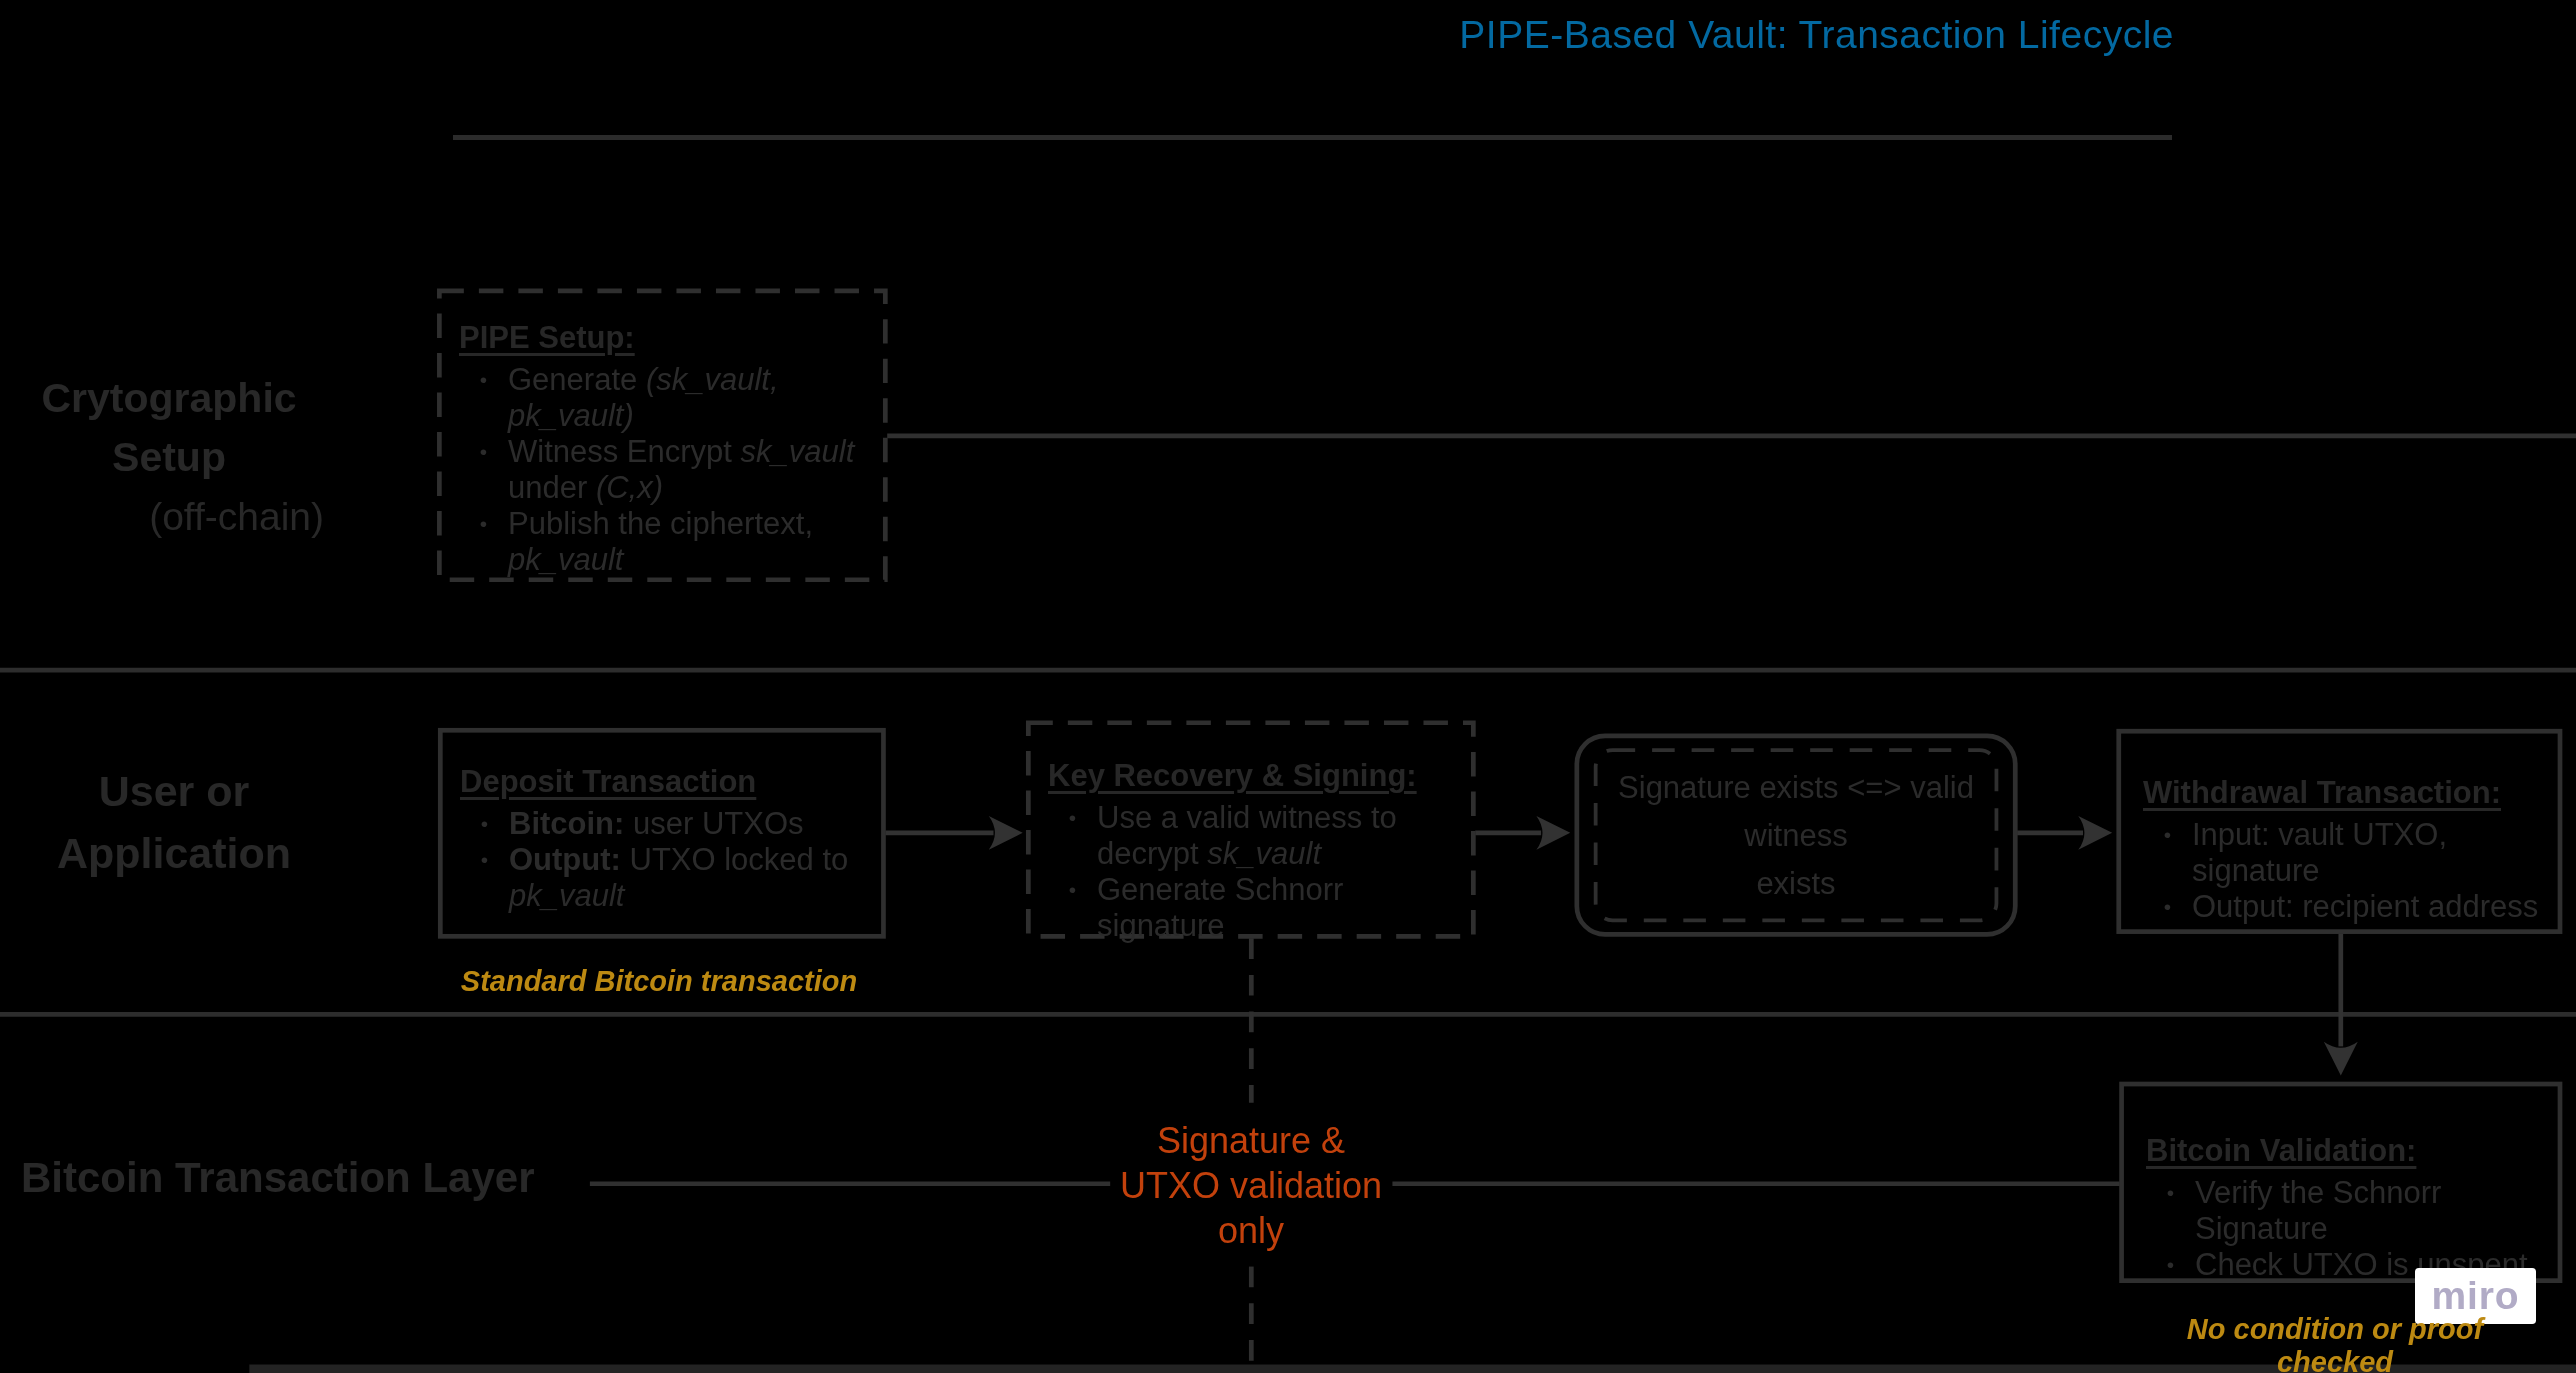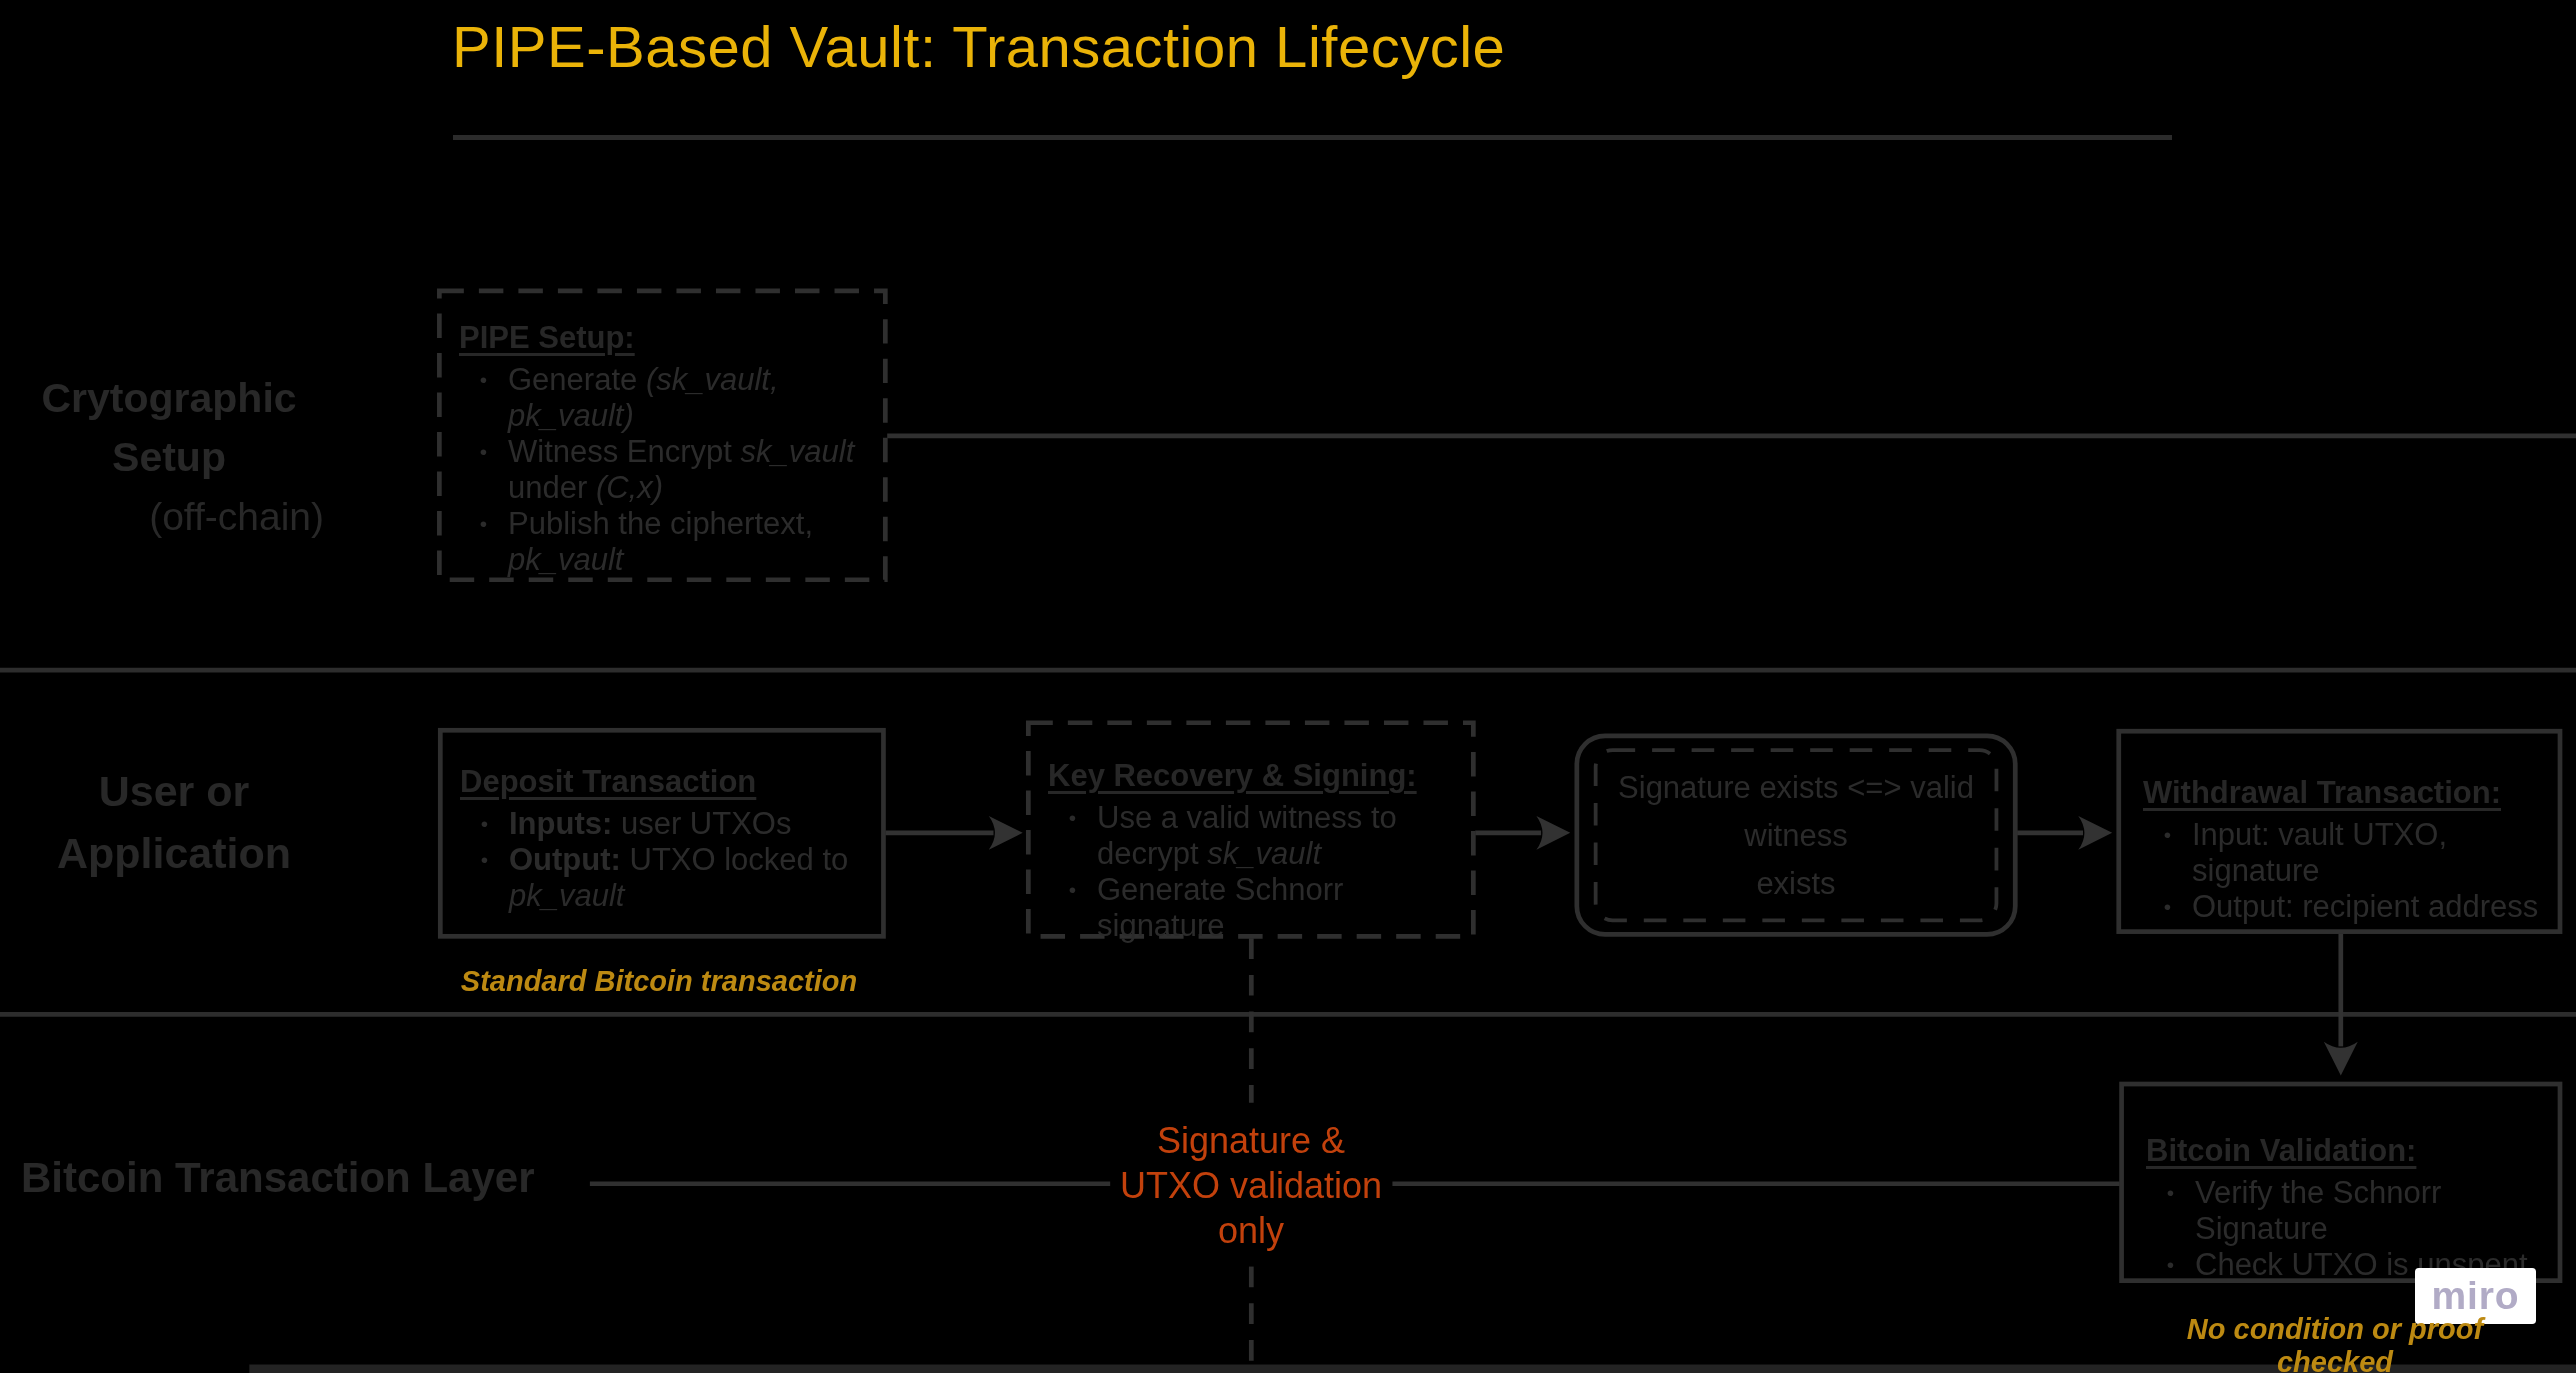--- a/index.html
+++ b/index.html
@@ -3,22 +3,22 @@
 <meta charset="utf-8">
 <style>
   html,body{margin:0;padding:0;background:#000;}
   #stage{
     position:relative;width:2576px;height:1374px;background:#000;overflow:hidden;
     font-family:"Liberation Sans","DejaVu Sans",sans-serif;color:#2b2b2b;
   }
   #wires{position:absolute;left:0;top:0;width:2576px;height:1374px;}
   .abs{position:absolute;}
   .title{
-    left:452px;top:13px;width:1722px;text-align:left;
-    font-size:58px;font-weight:400;color:#eab308;letter-spacing:0.5px;
+    left:452px;top:13px;width:1722px;text-align:right;
+    font-size:39px;font-weight:400;color:#0369a1;letter-spacing:0.5px;
   }
   .title-rule{left:453px;top:135px;width:1719px;height:4.7px;background:#2b2b2b;}
   .lane-label{text-align:center;font-weight:700;color:#282828;}
   .lane-crypto{left:14px;top:369px;width:310px;font-size:41px;line-height:59px;}
   .lane-crypto .sub{font-weight:400;font-size:39px;text-align:right;}
   .lane-user{left:23.5px;top:760px;width:301px;font-size:43px;line-height:62px;}
   .lane-bitcoin{left:21px;top:1153px;width:574px;font-size:42px;line-height:49px;text-align:left;}
   .boxtext{font-size:31px;line-height:36px;color:#2b2b2b;}
   .boxtitle{
     font-weight:700;text-decoration:underline;text-underline-offset:4.7px;
@@ -120,21 +120,21 @@
       <span class="dot">•</span>
       <span class="btxt">Publish the ciphertext,</span>
     </div>
     <div class="cont it">pk_vault</div>
   </div>
 
   <div class="abs boxtext" style="left:460px;top:764px;width:409px;">
     <div class="boxtitle">Deposit Transaction</div>
     <div class="brow">
       <span class="dot">•</span>
-      <span class="btxt"><span class="bd">Inputs:</span><span> user UTXOs</span></span>
+      <span class="btxt"><span class="bd">Bitcoin:</span><span> user UTXOs</span></span>
     </div>
     <div class="brow">
       <span class="dot">•</span>
       <span class="btxt"><span class="bd">Output:</span><span> UTXO locked to</span></span>
     </div>
     <div class="cont it">pk_vault</div>
   </div>
 
   <div class="abs boxtext" style="left:1048px;top:758px;width:419px;">
     <div class="boxtitle">Key Recovery &amp; Signing:</div>

